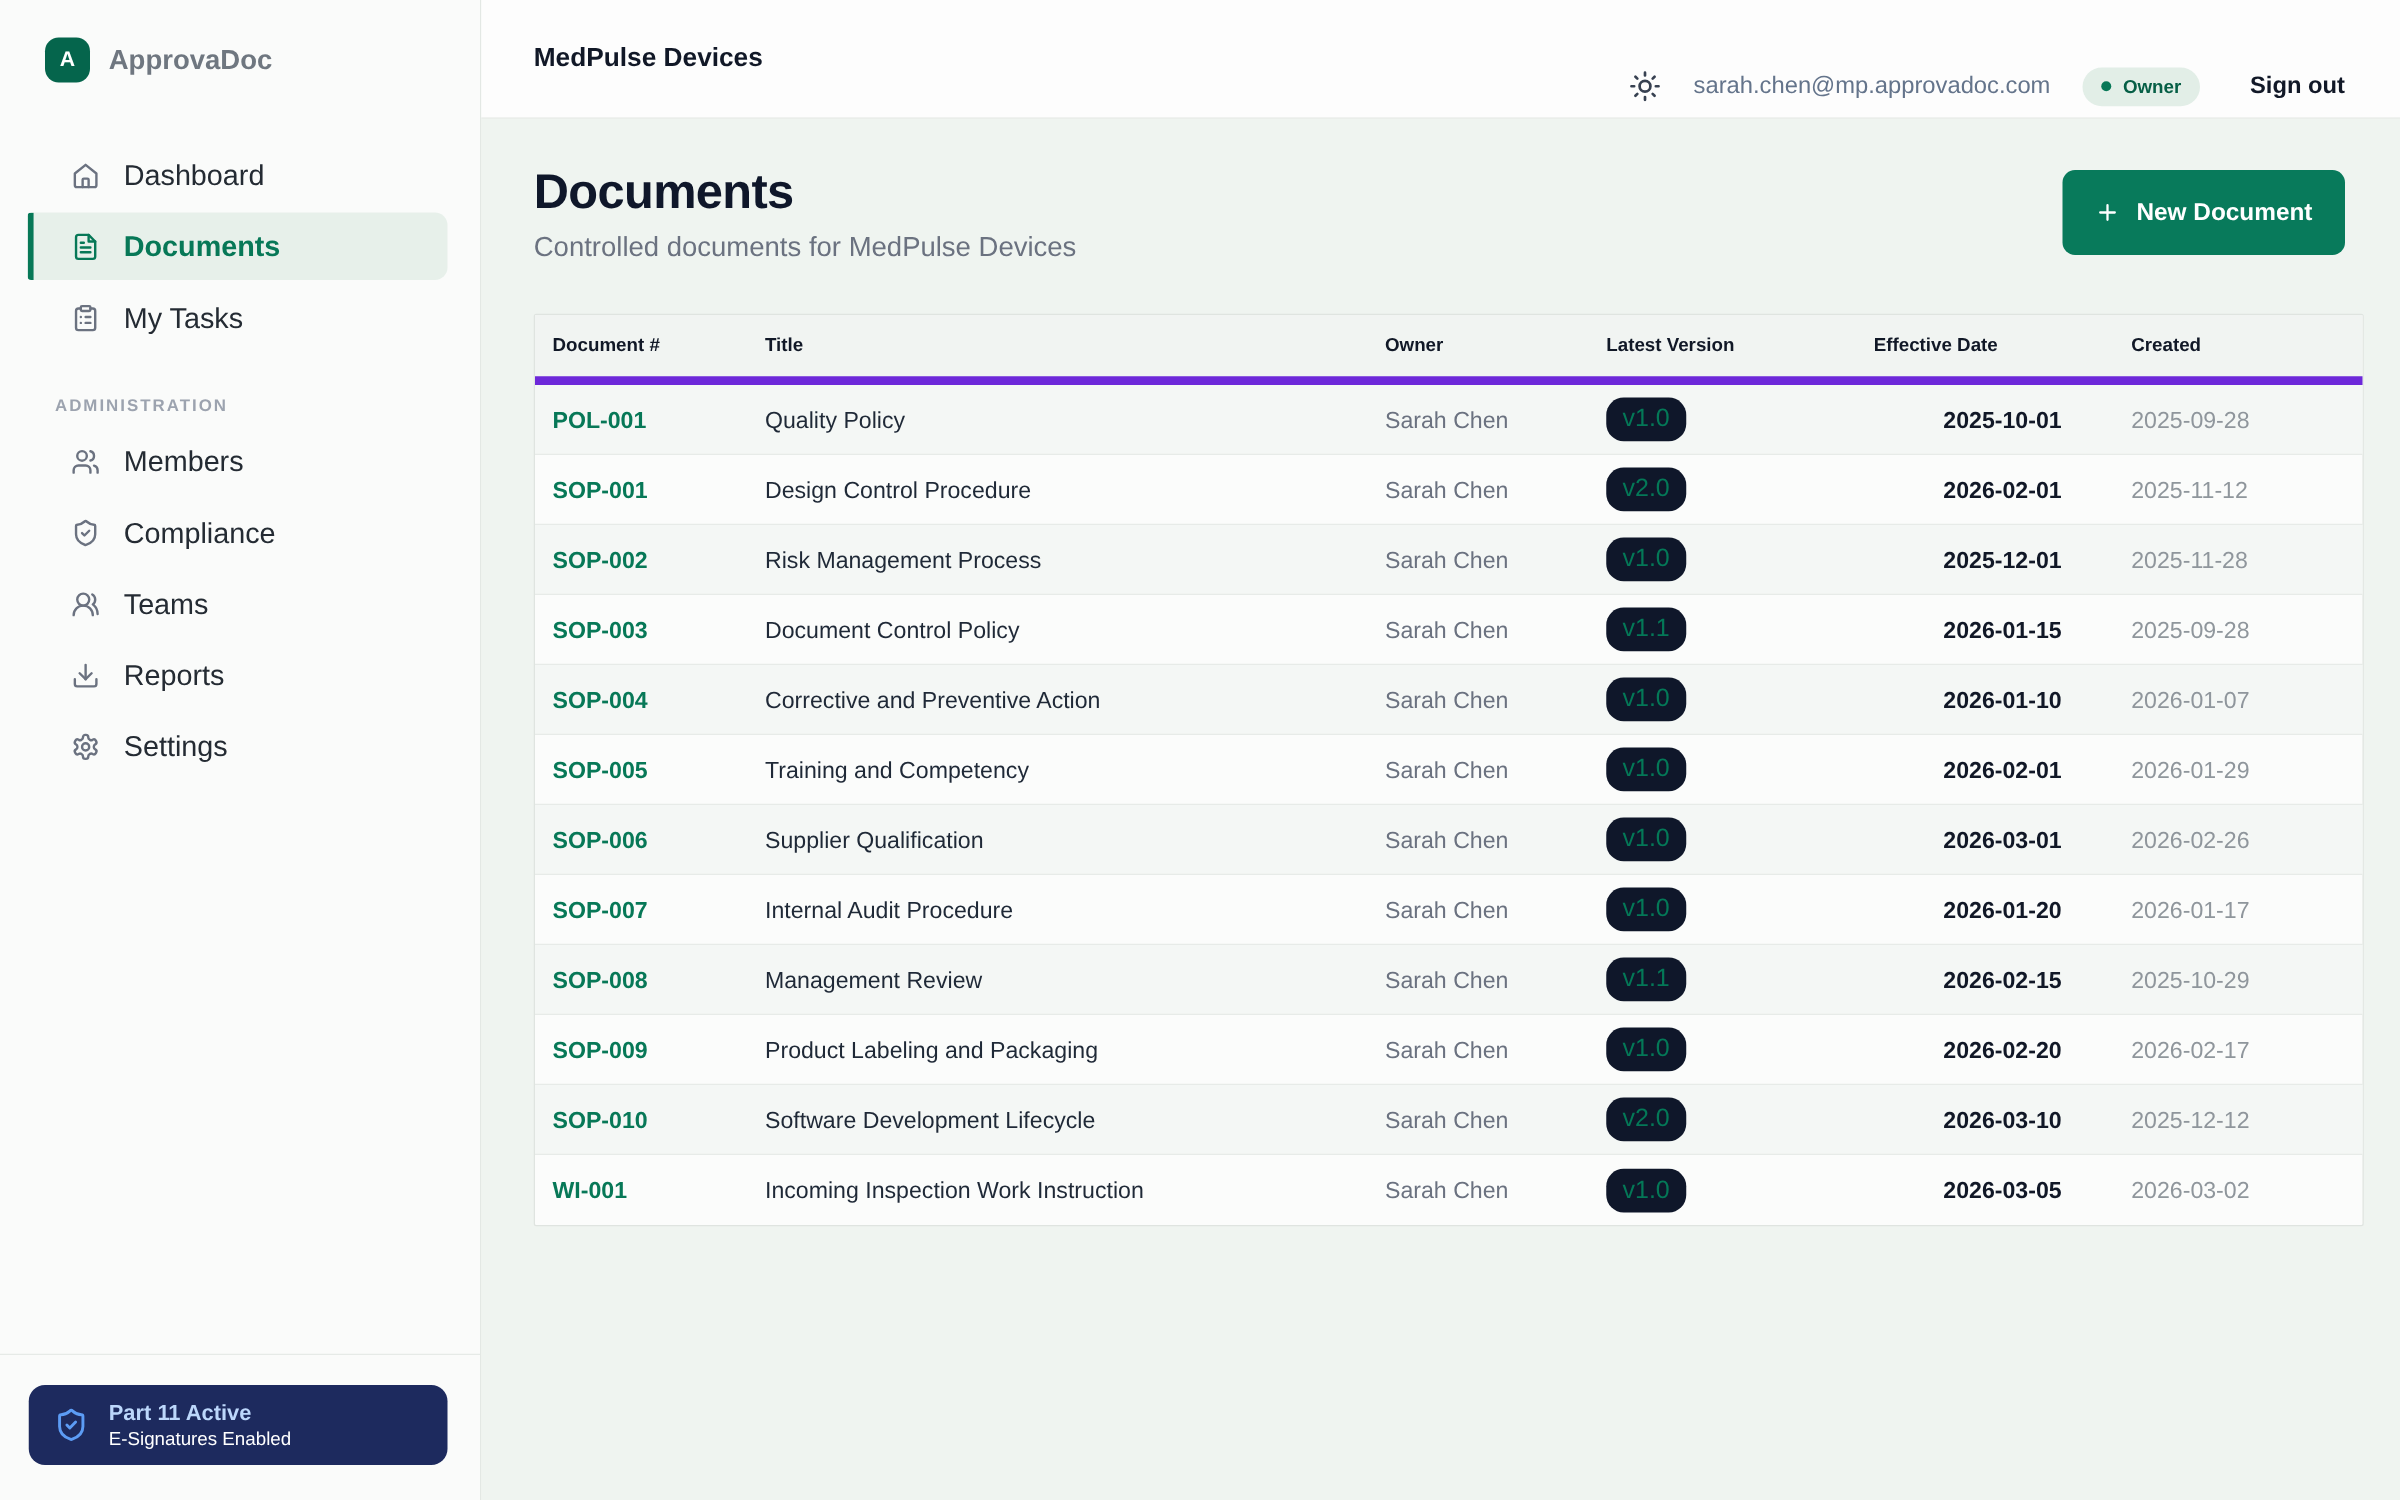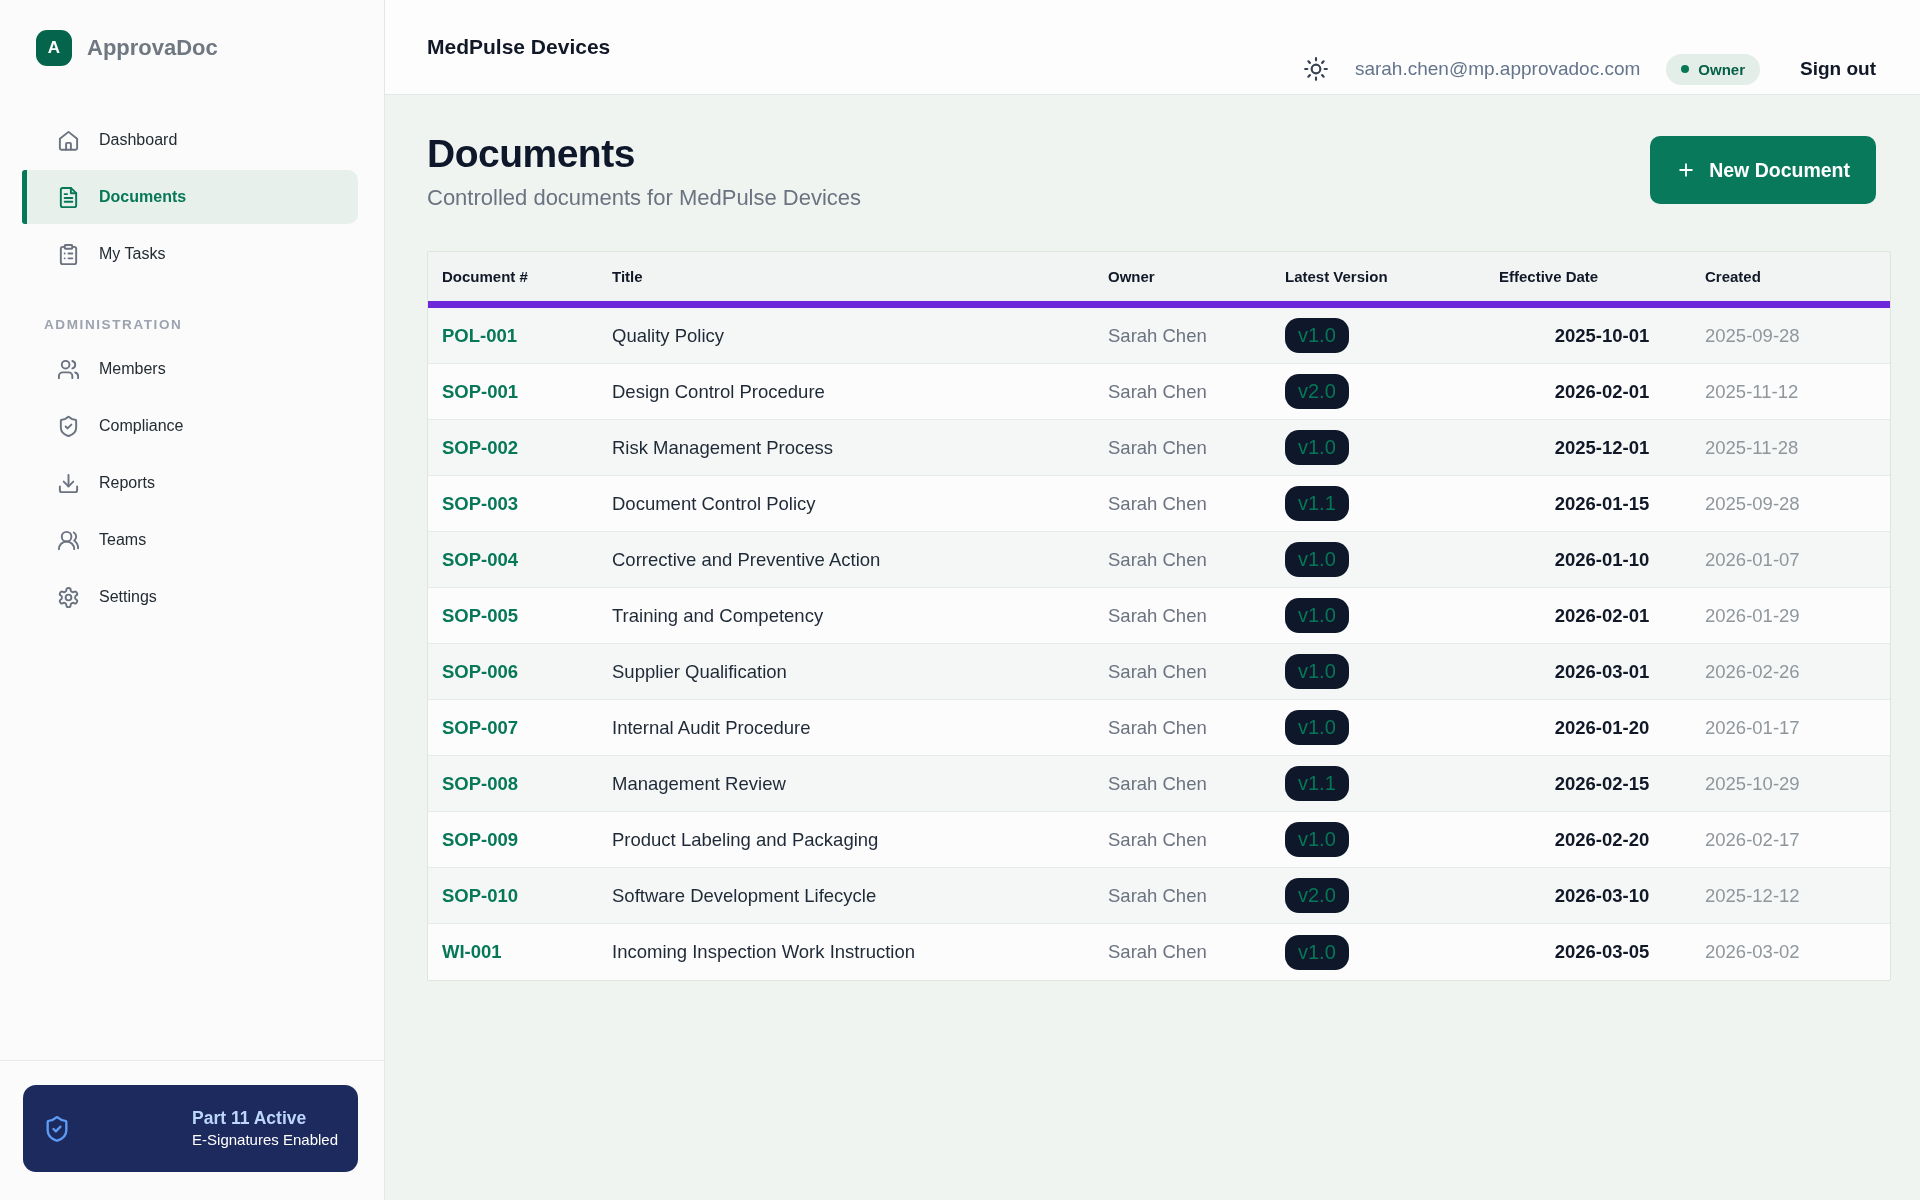--- a/index.html
+++ b/index.html
@@ -23,41 +23,41 @@
     color:#ffffff; font-weight:bold; font-size:17px;
     display:flex; align-items:center; justify-content:center;
   }
   .logo-text { font-size:22px; font-weight:600; color:#6f7780; }
 
   .nav { padding:18px 0 0 0; }
   .nav-item {
     display:flex; align-items:center; gap:19px;
     height:54px; margin:3px 26px 3px 22px; padding-left:35px;
     border-radius:10px; cursor:pointer;
-    font-size:16px; font-weight:500; color:#242b33;
+    font-size:23px; font-weight:500; color:#242b33;
   }
   .nav-item .ico { width:23px; height:23px; color:#6b7280; display:flex; }
   .nav-item.active {
     background:#e7f0ea; color:#077857; font-weight:600;
     border-left:5px solid #077857; padding-left:30px;
     border-top-left-radius:3px; border-bottom-left-radius:3px;
   }
   .nav-item.active .ico { color:#077857; }
 
   .section-label {
     margin:36px 0 10px 44px; font-size:13.5px; font-weight:700;
     letter-spacing:1.6px; color:#9ca3af;
   }
 
   .sidebar-footer {
     margin-top:auto; border-top:1px solid #e6eae7; padding:24px 26px 28px 23px;
   }
   .part11 {
-    background:#1d2a5e; border-radius:13px; height:87px;
-    display:flex; align-items:center; gap:16px; padding:0 20px 0 20px;justify-content:space-between;
+    background:#1d2a5e; border-radius:13px; height:64px;
+    display:flex; align-items:center; gap:16px; padding:0 20px 0 20px;
   }
   .part11 .shield { width:28px; height:28px; color:#5c9cf5; flex-shrink:0; display:flex; }
   .part11-title { font-size:17.5px; font-weight:700; color:#bcd7fb; line-height:1.3; }
   .part11-sub { font-size:15px; color:#ffffff; line-height:1.3; }
 
   
   .main { flex:1; display:flex; flex-direction:column; min-width:0; }
   .topbar {
     height:95px; background:#fdfdfd; border-bottom:1px solid #e3e8e4;
     display:flex; align-items:center; padding:0 44px 0 42px; flex-shrink:0;
@@ -178,37 +178,37 @@
               <path d="M20 13c0 5-3.5 7.5-7.7 8.9a1 1 0 0 1-.6 0C7.5 20.5 4 18 4 13V6a1 1 0 0 1 1-1c2 0 4.5-1.2 6.2-2.7a1 1 0 0 1 1.6 0C14.5 3.8 17 5 19 5a1 1 0 0 1 1 1Z"></path>
               <path d="m9 12 2 2 4-4"></path>
             </svg>
         </span>
         <span>Compliance</span>
       </div>
 
       <div class="nav-item">
         <span class="ico">
           <svg viewBox="0 0 24 24" width="23" height="23" fill="none" stroke="currentColor" stroke-width="2" stroke-linecap="round" stroke-linejoin="round">
+              <path d="M18 21a8 8 0 0 0-16 0"></path>
+              <circle cx="10" cy="8" r="5"></circle>
+              <path d="M22 20c0-3.37-2-6.5-4-8a5 5 0 0 0-.45-8.3"></path>
+            </svg>
+        </span>
+        <span>Teams</span>
+      </div>
+
+      <div class="nav-item">
+        <span class="ico">
+          <svg viewBox="0 0 24 24" width="23" height="23" fill="none" stroke="currentColor" stroke-width="2" stroke-linecap="round" stroke-linejoin="round">
               <path d="M21 15v4a2 2 0 0 1-2 2H5a2 2 0 0 1-2-2v-4"></path>
               <path d="m7 10 5 5 5-5"></path>
               <path d="M12 15V3"></path>
             </svg>
         </span>
         <span>Reports</span>
-      </div>
-
-      <div class="nav-item">
-        <span class="ico">
-          <svg viewBox="0 0 24 24" width="23" height="23" fill="none" stroke="currentColor" stroke-width="2" stroke-linecap="round" stroke-linejoin="round">
-              <path d="M18 21a8 8 0 0 0-16 0"></path>
-              <circle cx="10" cy="8" r="5"></circle>
-              <path d="M22 20c0-3.37-2-6.5-4-8a5 5 0 0 0-.45-8.3"></path>
-            </svg>
-        </span>
-        <span>Teams</span>
       </div>
 
       <div class="nav-item">
         <span class="ico">
           <svg viewBox="0 0 24 24" width="23" height="23" fill="none" stroke="currentColor" stroke-width="2" stroke-linecap="round" stroke-linejoin="round">
               <path d="M12.22 2h-.44a2 2 0 0 0-2 2v.18a2 2 0 0 1-1 1.73l-.43.25a2 2 0 0 1-2 0l-.15-.08a2 2 0 0 0-2.73.73l-.22.38a2 2 0 0 0 .73 2.73l.15.1a2 2 0 0 1 1 1.72v.51a2 2 0 0 1-1 1.74l-.15.09a2 2 0 0 0-.73 2.73l.22.38a2 2 0 0 0 2.73.73l.15-.08a2 2 0 0 1 2 0l.43.25a2 2 0 0 1 1 1.73V20a2 2 0 0 0 2 2h.44a2 2 0 0 0 2-2v-.18a2 2 0 0 1 1-1.73l.43-.25a2 2 0 0 1 2 0l.15.08a2 2 0 0 0 2.73-.73l.22-.39a2 2 0 0 0-.73-2.73l-.15-.08a2 2 0 0 1-1-1.74v-.5a2 2 0 0 1 1-1.74l.15-.09a2 2 0 0 0 .73-2.73l-.22-.38a2 2 0 0 0-2.73-.73l-.15.08a2 2 0 0 1-2 0l-.43-.25a2 2 0 0 1-1-1.73V4a2 2 0 0 0-2-2z"></path>
               <circle cx="12" cy="12" r="3"></circle>
             </svg>
         </span>
         <span>Settings</span>

